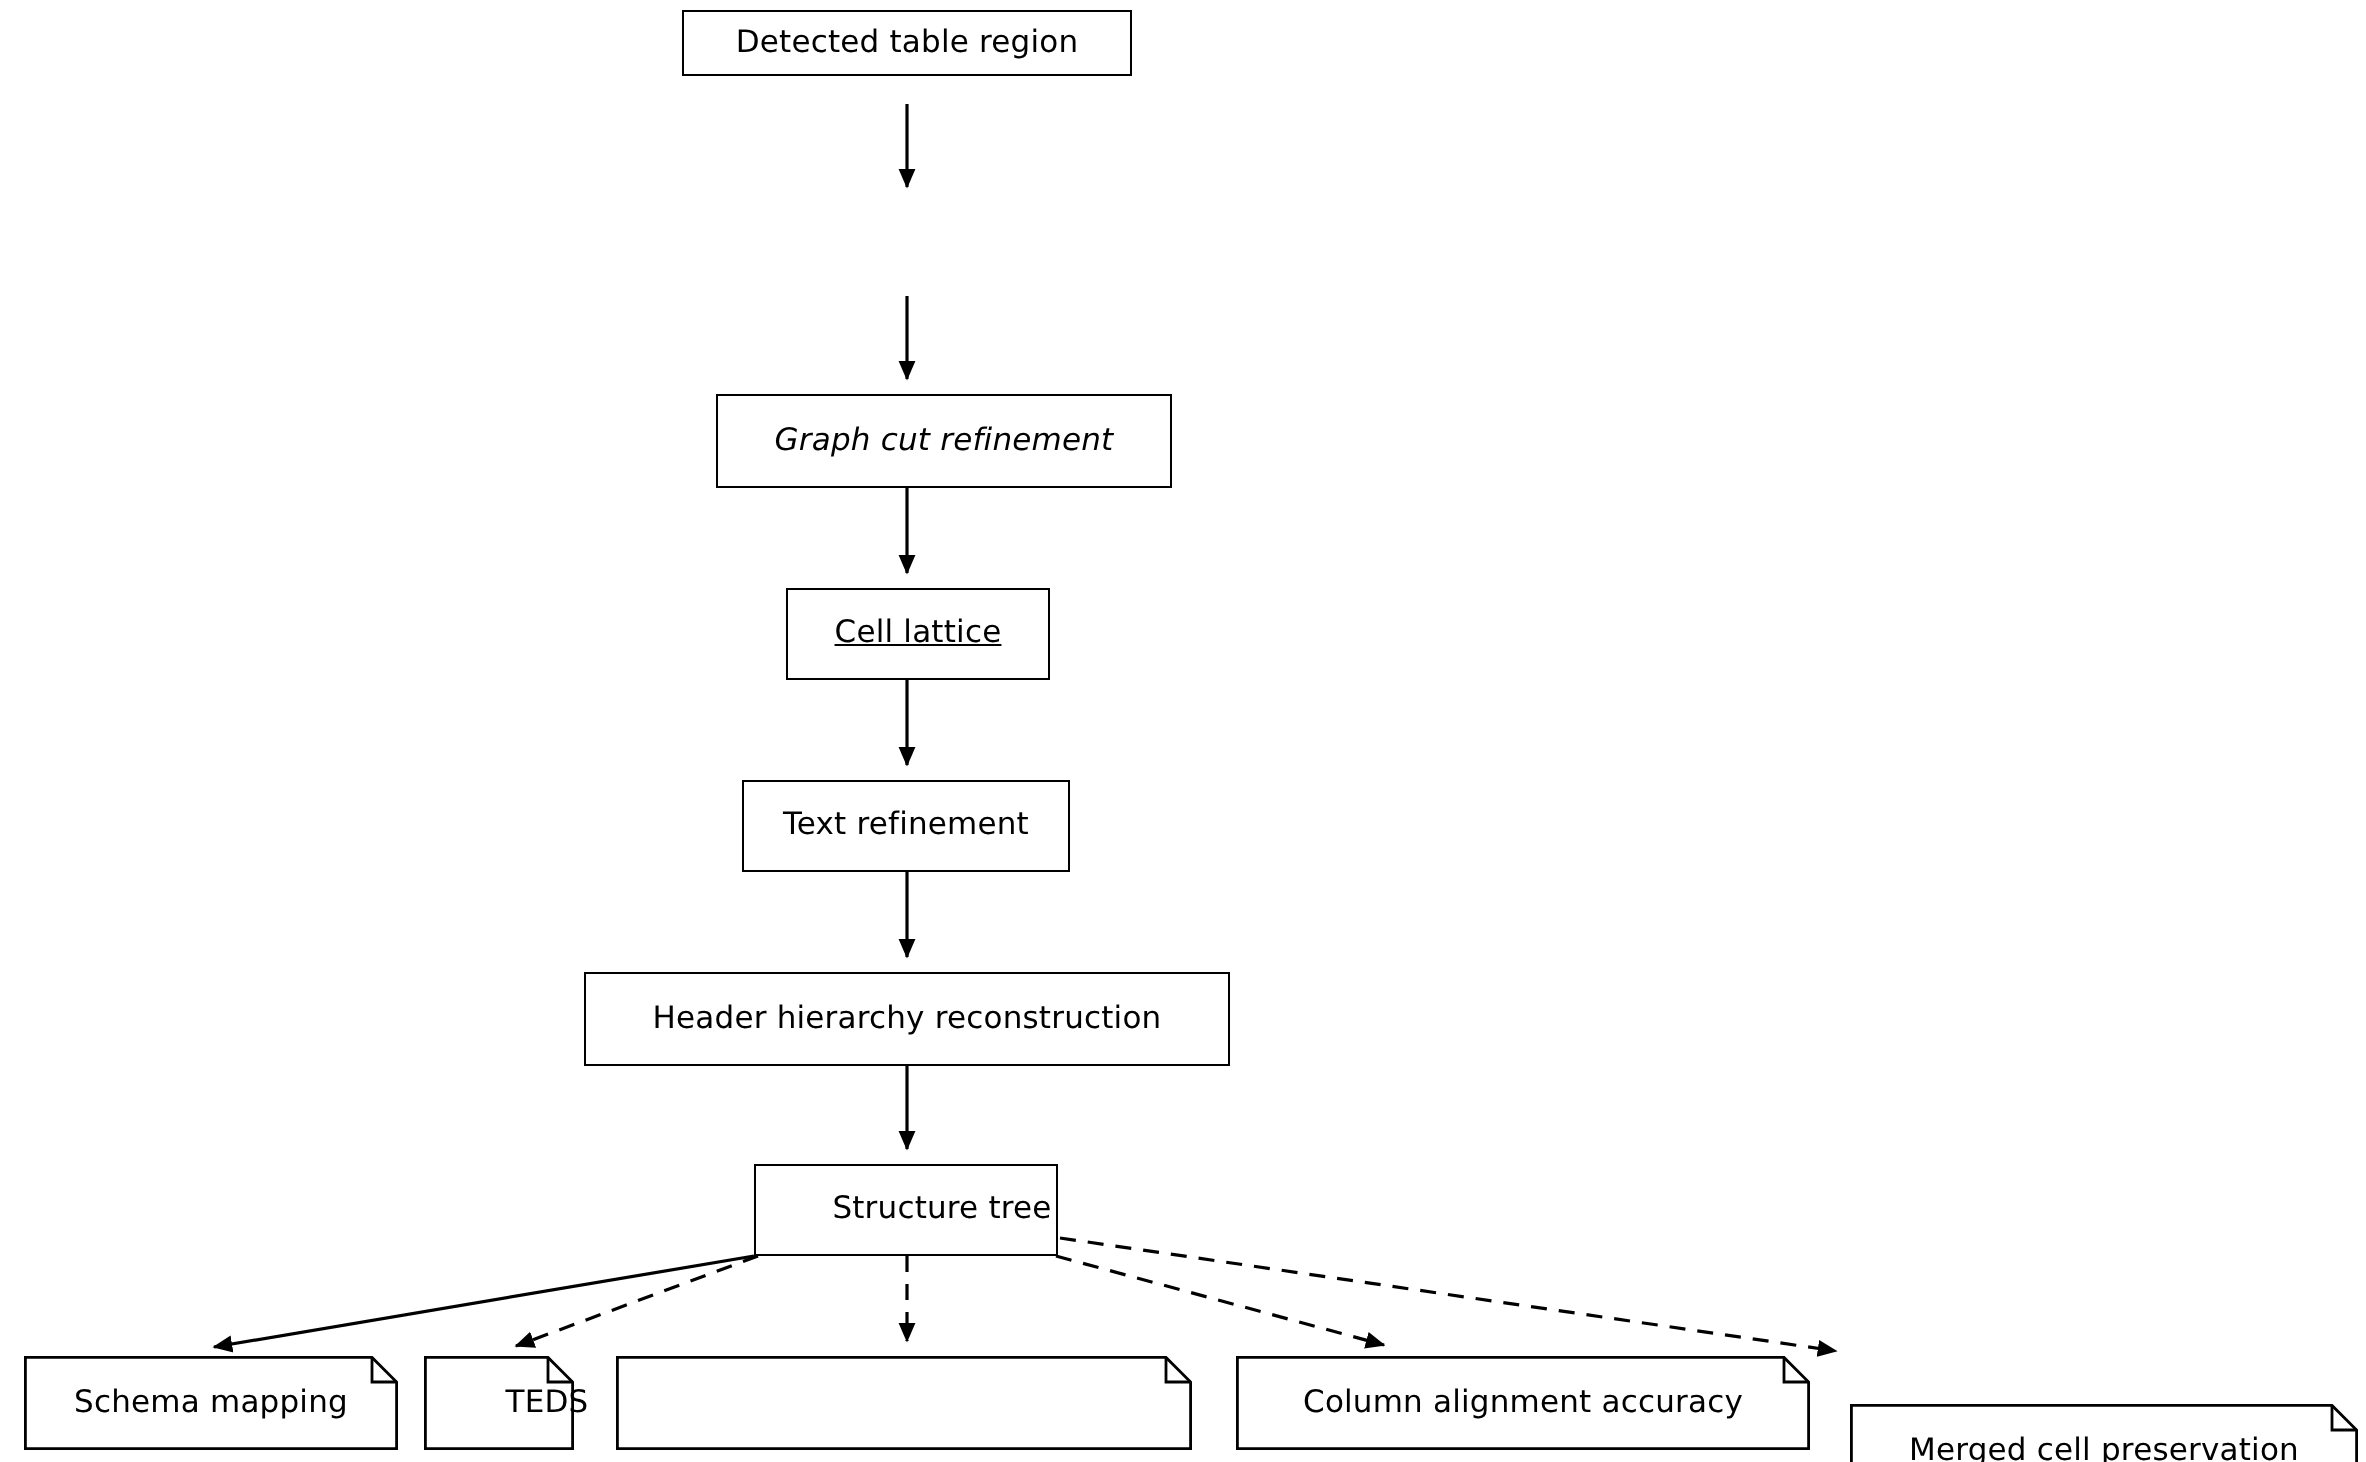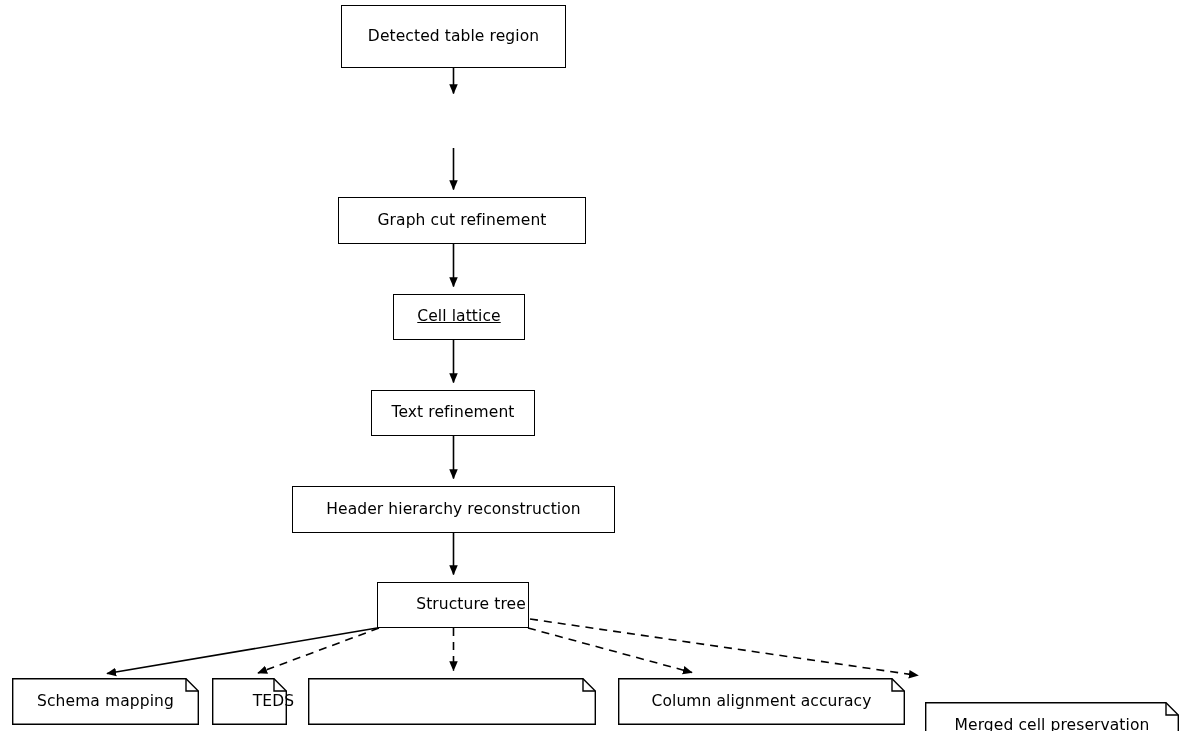--- a/index.html
+++ b/index.html
@@ -81,26 +81,26 @@
 
     <g stroke="#000000" stroke-width="1.6" fill="none">
       <path d="M 377 628 L 107 673.5" marker-end="url(#arrow)"></path>
       <path stroke-dasharray="8,6" d="M 379 628 L 258 673" marker-end="url(#arrow)"></path>
       <path stroke-dasharray="8,6" d="M 453.5 628 L 453.5 670.5" marker-end="url(#arrow)"></path>
       <path stroke-dasharray="8,6" d="M 528 628 L 692 672.5" marker-end="url(#arrow)"></path>
       <path stroke-dasharray="8,6" d="M 530 619 L 918 675.5" marker-end="url(#arrow)"></path>
     </g>
   </svg>
 
-  <div class="node box" style="left:341px; top:5px; width:225px; height:63px;">
+  <div class="node box" style="left:341px; top:5px; width:225px; height:33px;">
     <span class="node-label">Detected table region</span>
   </div>
 
 
-  <div class="node box" style="left:338px; top:197px; width:248px; height:47px;">
+  <div class="node box" style="left:358px; top:197px; width:228px; height:47px;font-style:italic;">
     <span class="node-label">Graph cut refinement</span>
   </div>
 
   <div class="node box" style="left:393px; top:294px; width:132px; height:46px;text-decoration:underline;">
     <span class="node-label">Cell lattice</span>
   </div>
 
   <div class="node box" style="left:371px; top:390px; width:164px; height:46px;">
     <span class="node-label">Text refinement</span>
   </div>

